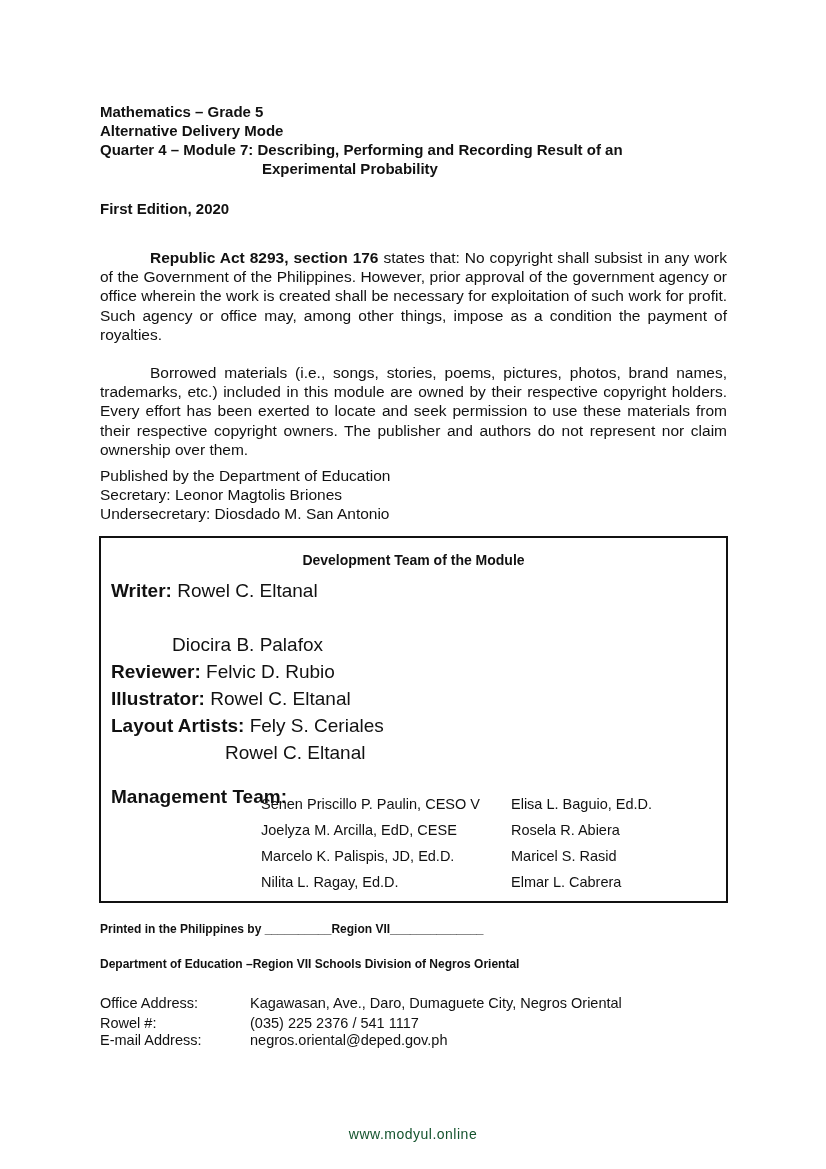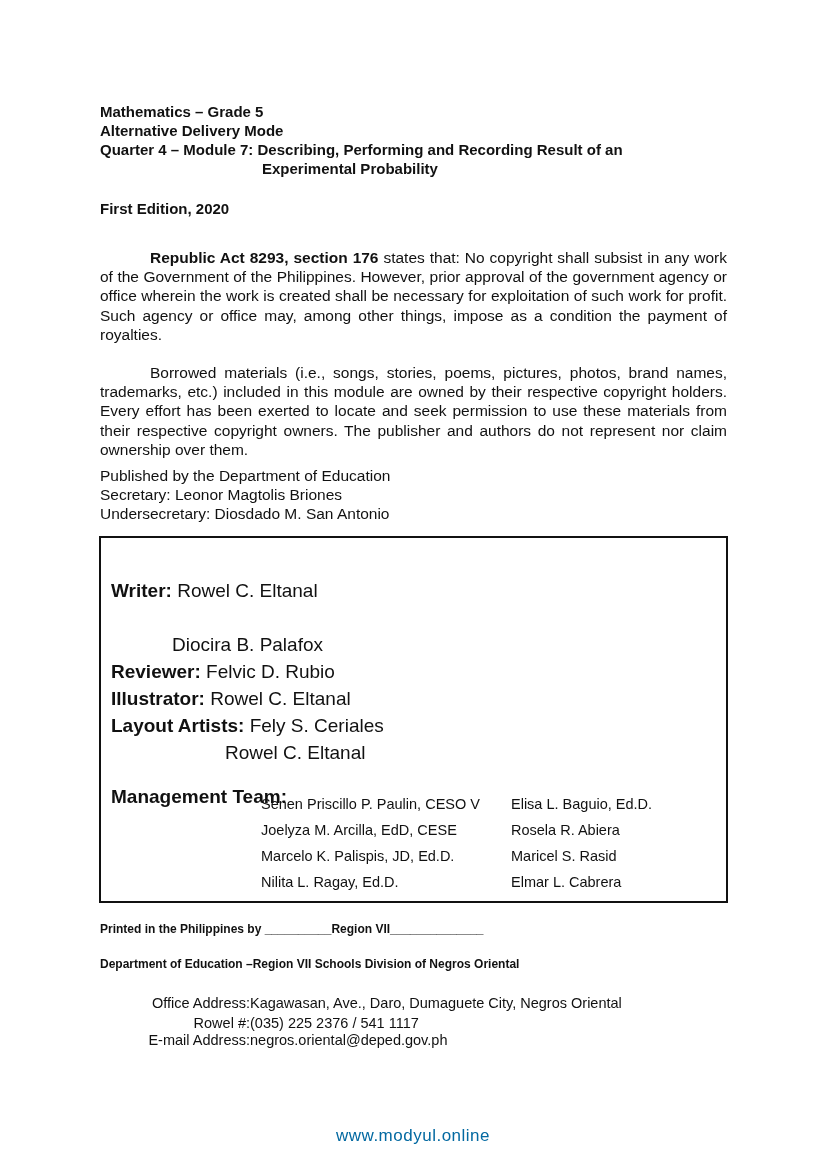--- a/index.html
+++ b/index.html
@@ -10,23 +10,23 @@
   .para { position: absolute; left: 100px; width: 627px; font-size: 15.5px; line-height: 19.2px;
           text-align: justify; margin-top: 12px; }
   .para .indent { display: inline-block; width: 50px; }
   .line { position: absolute; left: 100px; font-size: 15.5px; line-height: 19px; white-space: nowrap; }
   .box { position: absolute; left: 99px; top: 536px; width: 625px; height: 363px; border: 2px solid #111; }
   .box-title { position: absolute; left: 0; right: 0; top: 14px; text-align: center; font-weight: bold; font-size: 14px; }
   .row { position: absolute; font-size: 19px; white-space: nowrap; }
   .mgmt { position: absolute; font-size: 14.5px; white-space: nowrap; }
   .footer-line { position: absolute; left: 100px; font-weight: bold; font-size: 12px; white-space: nowrap; }
   .addr { position: absolute; left: 100px; font-size: 14.5px; line-height: 17px; }
-  .addr .k { display: inline-block; width: 150px; text-align: right; }
-  .watermark { position: absolute; left: 0; right: 0; top: 1126px; text-align: center; color: #0369a1;
-               font-size: 17px; letter-spacing: 0.5px; }
+  .addr .k { display: inline-block; width: 150px; }
+  .watermark { position: absolute; left: 0; right: 0; top: 1126px; text-align: center; color: #14532d;
+               font-size: 14px; letter-spacing: 0.5px; }
 </style>
 </head>
 <body>
 
 <div class="hdr" style="top:102px">Mathematics – Grade 5</div>
 <div class="hdr" style="top:121px">Alternative Delivery Mode</div>
 <div class="hdr" style="top:140px">Quarter 4 – Module 7: Describing, Performing and Recording Result of an</div>
 <div class="hdr" style="top:159px; left:262px">Experimental Probability</div>
 <div class="hdr" style="top:199px">First Edition, 2020</div>
 
@@ -36,20 +36,21 @@
 
 <div class="para" style="top:351px">
   <span class="indent"></span><span>Borrowed materials (i.e., songs, stories, poems, pictures, photos, brand names, trademarks, etc.) included in this module are owned by their respective copyright holders. Every effort has been exerted to locate and seek permission to use these materials from their respective copyright owners. The publisher and authors do not represent nor claim ownership over them.</span>
 </div>
 
 <div class="line" style="top:466px">Published by the Department of Education</div>
 <div class="line" style="top:485px">Secretary: Leonor Magtolis Briones</div>
 <div class="line" style="top:504px">Undersecretary: Diosdado M. San Antonio</div>
 
 <div class="box">
+  <div class="box-title">Development Team of the Module</div>
   <div class="row" style="left:10px; top:42px">
     <span class="b">Writer:</span>
     <span>Rowel C. Eltanal</span>
   </div>
   <div class="row" style="left:71px; top:96px">Diocira B. Palafox</div>
   <div class="row" style="left:10px; top:123px">
     <span class="b">Reviewer:</span>
     <span>Felvic D. Rubio</span>
   </div>
   <div class="row" style="left:10px; top:150px">

